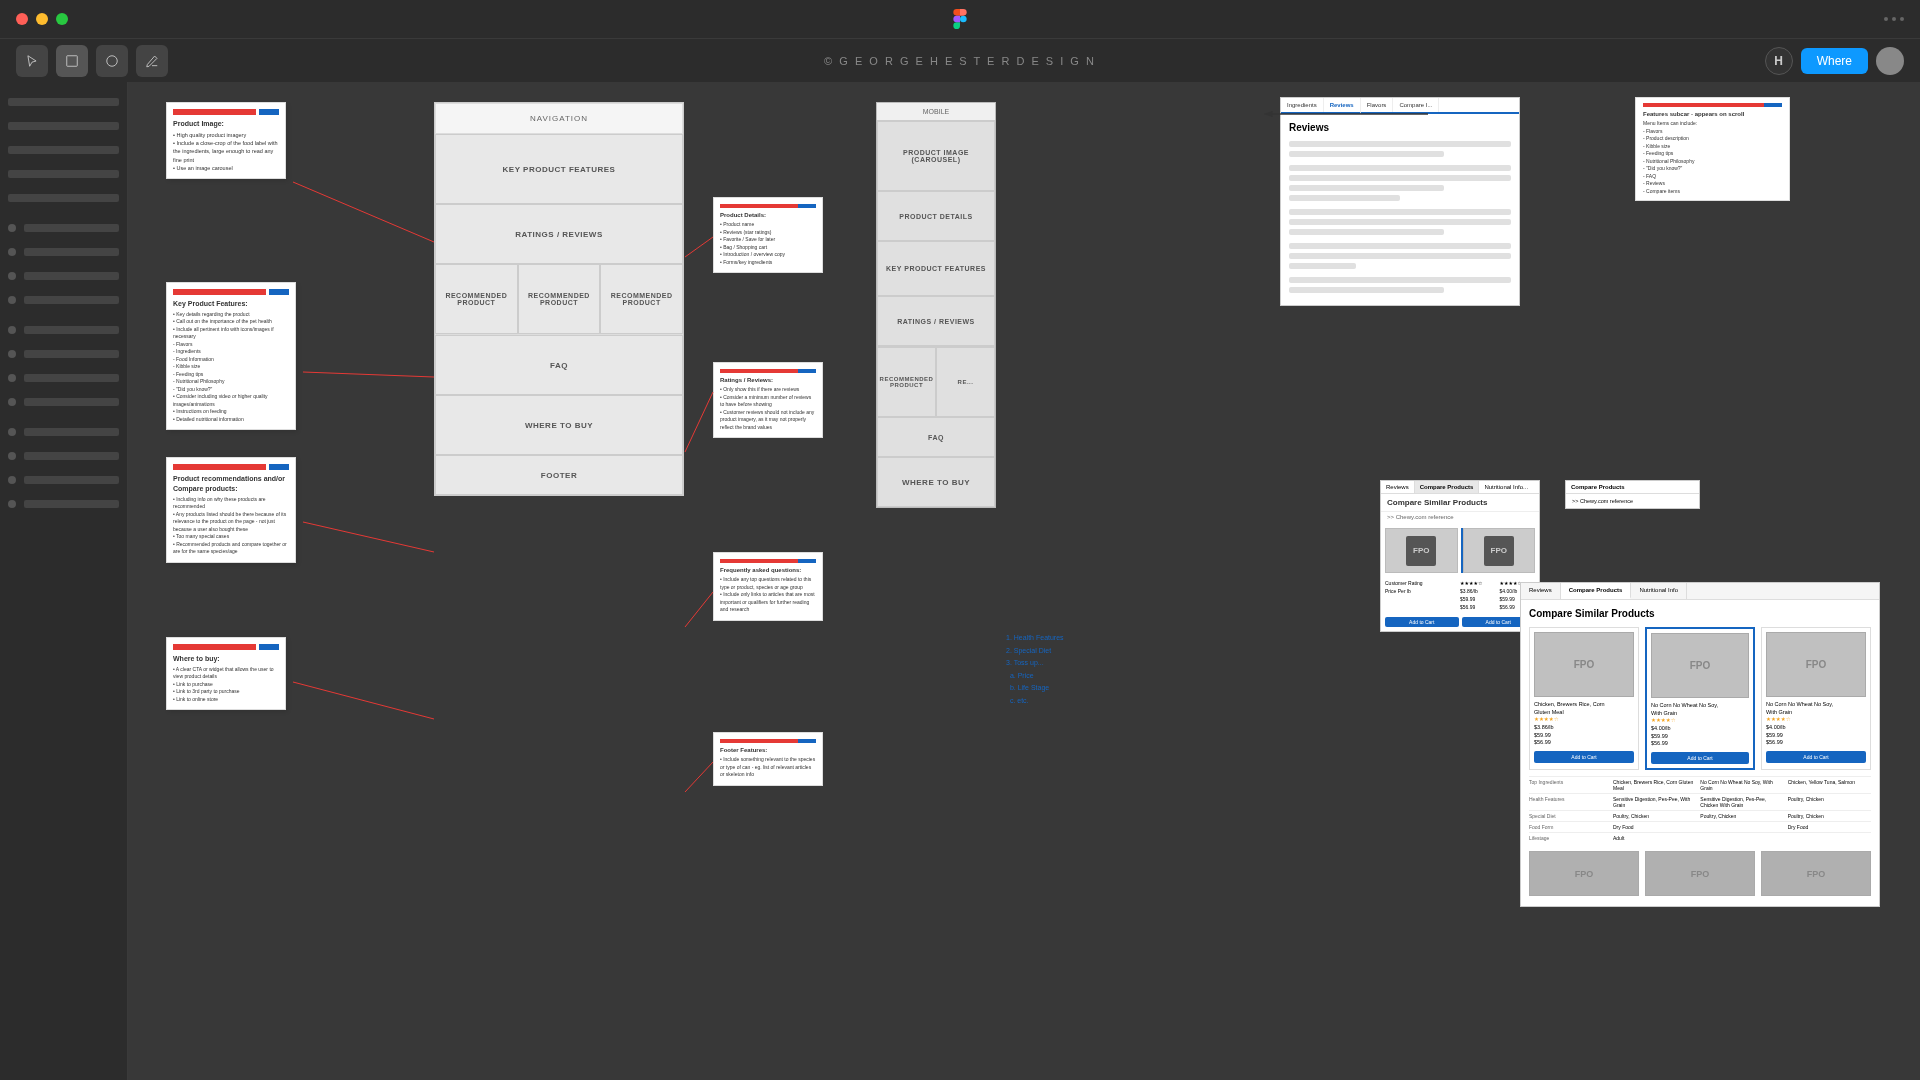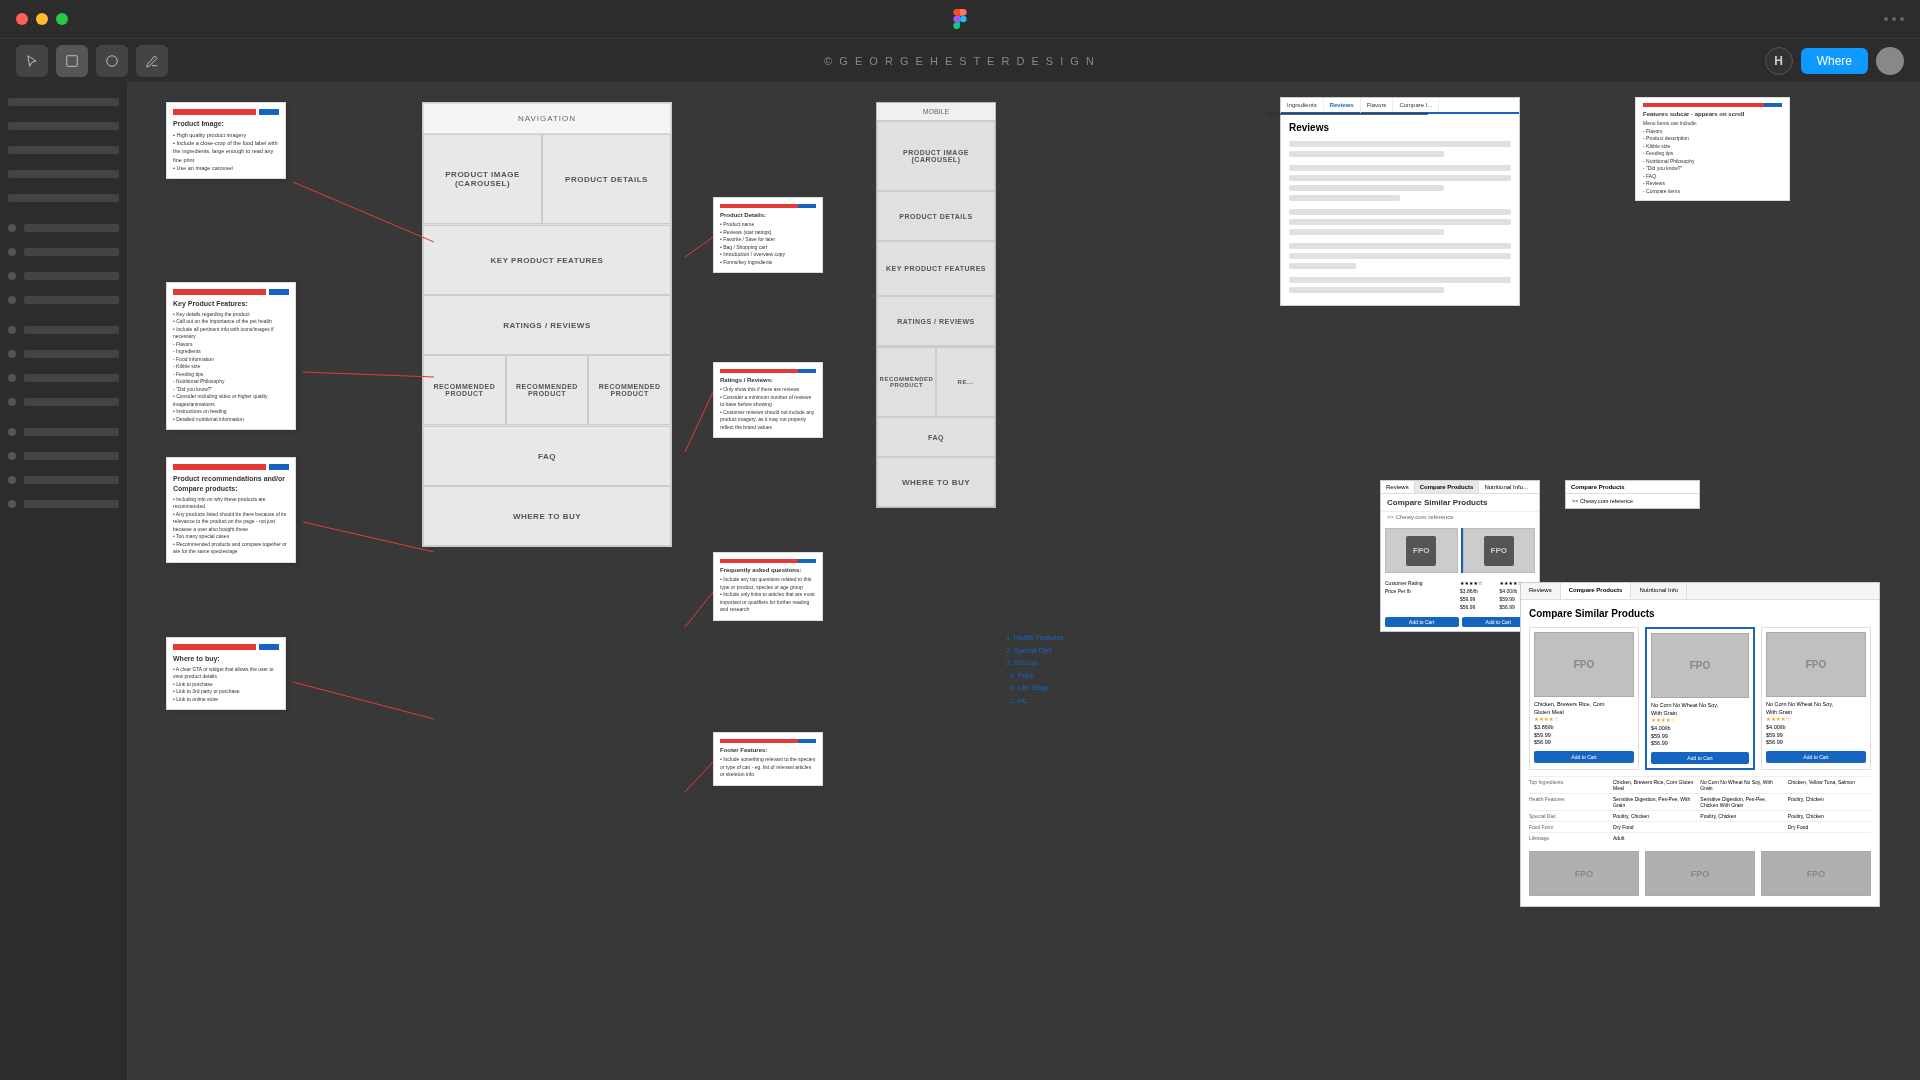--- a/index.html
+++ b/index.html
@@ -613,48 +613,44 @@
         </div>
         <div class="sticky-title">Where to buy:</div>
         <div style="font-size:5px;line-height:1.5">
           • A clear CTA or widget that allows the user to view product details<br>
           • Link to purchase<br>
           • Link to 3rd party to purchase<br>
           • Link to online store
         </div>
       </div>
 
-      <div class="main-frame" style="left:284px; top:10px; width:250px;">
+      <div class="main-frame" style="left:296px; top:10px; width:250px;">
 
         <div class="wf-nav" style="letter-spacing:1px; font-size:8px; padding:10px;">NAVIGATION</div>
 
-        <div class="wf-row">
-          <div class="wf-box" style="width:48%; height:90px; white-space:pre-line;">PRODUCT IMAGE
-(CAROUSEL)</div>
-          <div class="wf-box" style="width:52%; height:90px;">PRODUCT DETAILS</div>
-        </div>
 
         <div class="wf-section" style="height:70px;">KEY PRODUCT FEATURES</div>
 
         <div class="wf-section" style="height:60px;">RATINGS / REVIEWS</div>
 
         <div class="wf-row">
           <div class="wf-box" style="width:33.33%; height:70px; font-size:7px; white-space:pre-line;">RECOMMENDED
 PRODUCT</div>
           <div class="wf-box" style="width:33.33%; height:70px; font-size:7px; white-space:pre-line;">RECOMMENDED
 PRODUCT</div>
           <div class="wf-box" style="width:33.33%; height:70px; font-size:7px; white-space:pre-line;">RECOMMENDED
 PRODUCT</div>
         </div>
 
         <div class="wf-section" style="height:60px;">FAQ</div>
 
         <div class="wf-section" style="height:60px;">WHERE TO BUY</div>
 
 
+        <div class="wf-section" style="height:40px; font-size:8px;">FOOTER</div>
       </div>
 
       <div class="anno-card" style="left:575px; top:105px; width:110px;">
         <div class="anno-header-bar">
           <div class="anno-red-bar"></div>
           <div class="anno-blue-bar"></div>
         </div>
         <div style="font-size:6px;font-weight:bold;margin-bottom:2px;">Product Details:</div>
         <div style="font-size:5px;line-height:1.5;">
           • Product name<br>

